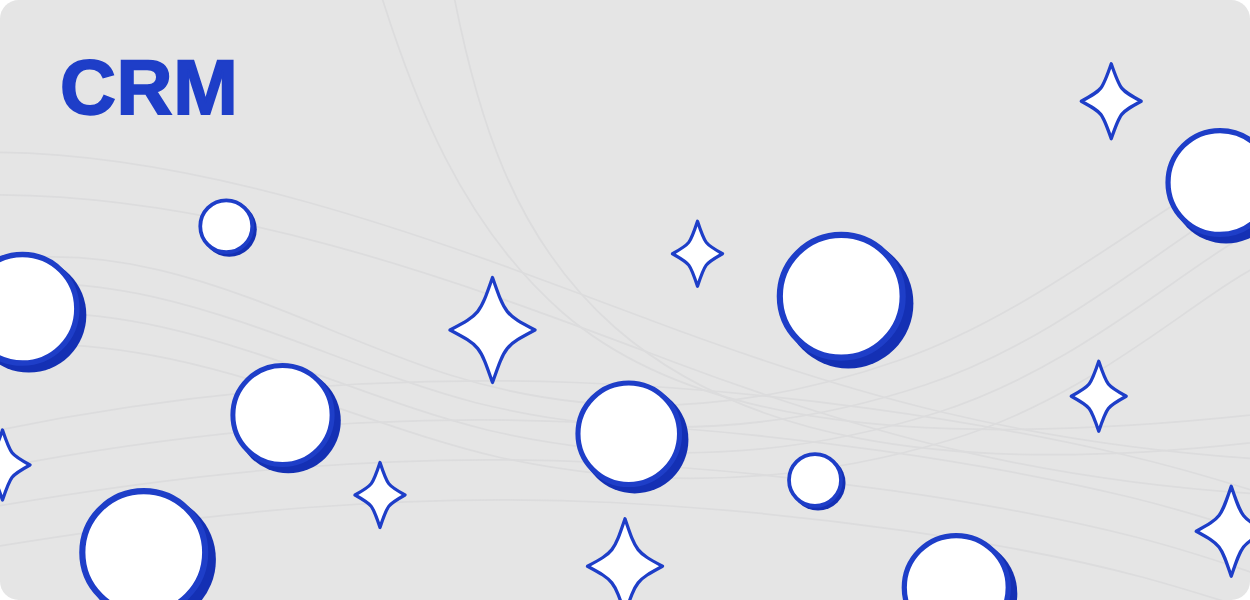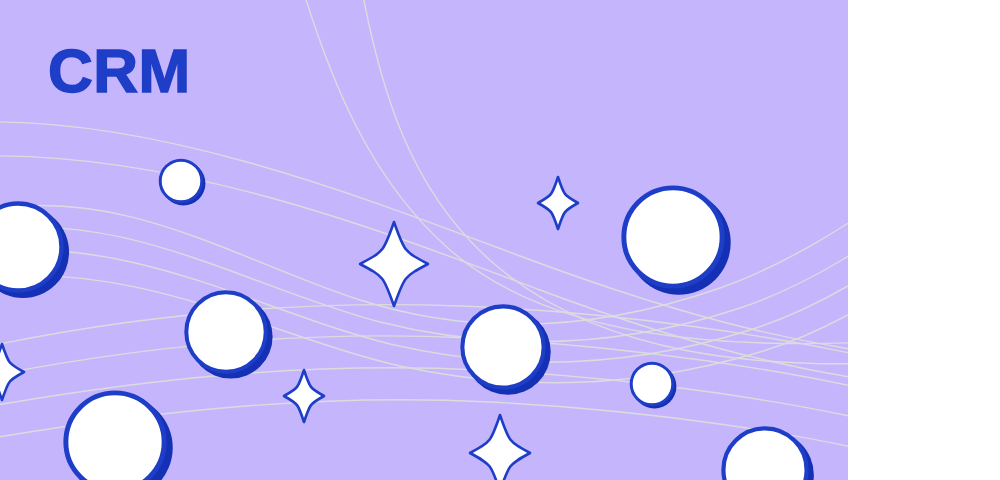--- a/index.html
+++ b/index.html
@@ -3,25 +3,26 @@
 <meta charset="utf-8">
 <title>CRM Banner</title>
 <style>
   html, body {
     margin: 0;
     padding: 0;
     background: #ffffff;
   }
   #banner {
     position: relative;
-    width: 848px;
+    width: 1000px;
     height: 480px;
     overflow: hidden;
-    background: #c4b5fd;
+    background: #e5e5e5;
     font-family: "Liberation Sans", sans-serif;
+    border-radius: 15px;
   }
   #bg-waves {
     position: absolute;
     left: 0; top: 0;
     width: 1000px;
     height: 480px;
     display: block;
   }
   #icon-layer {
     position: absolute;

